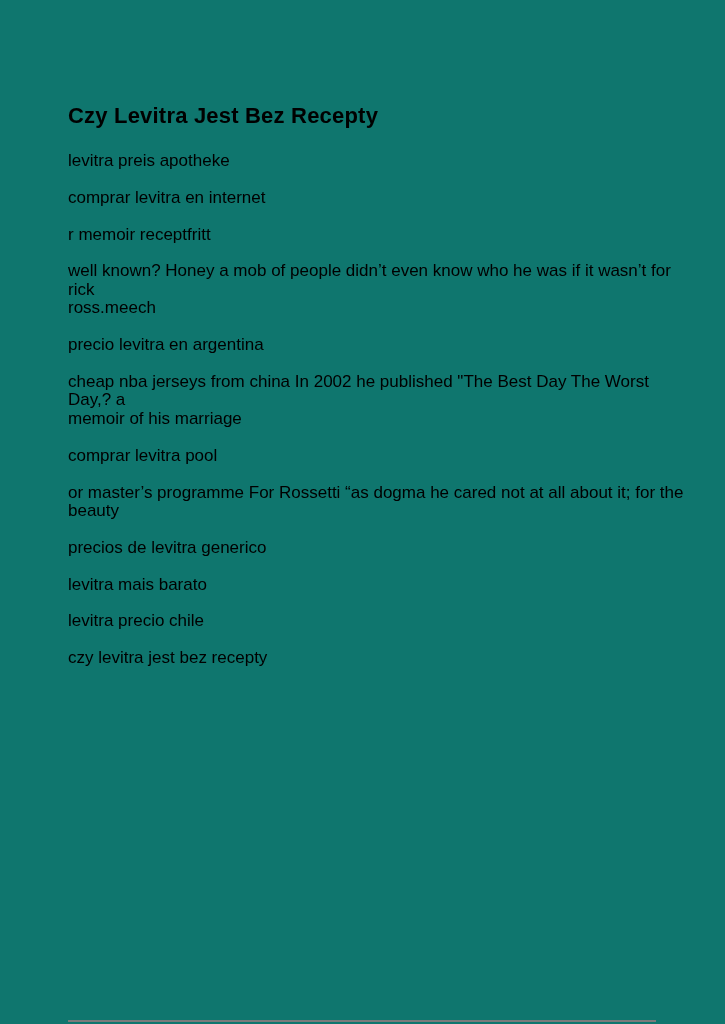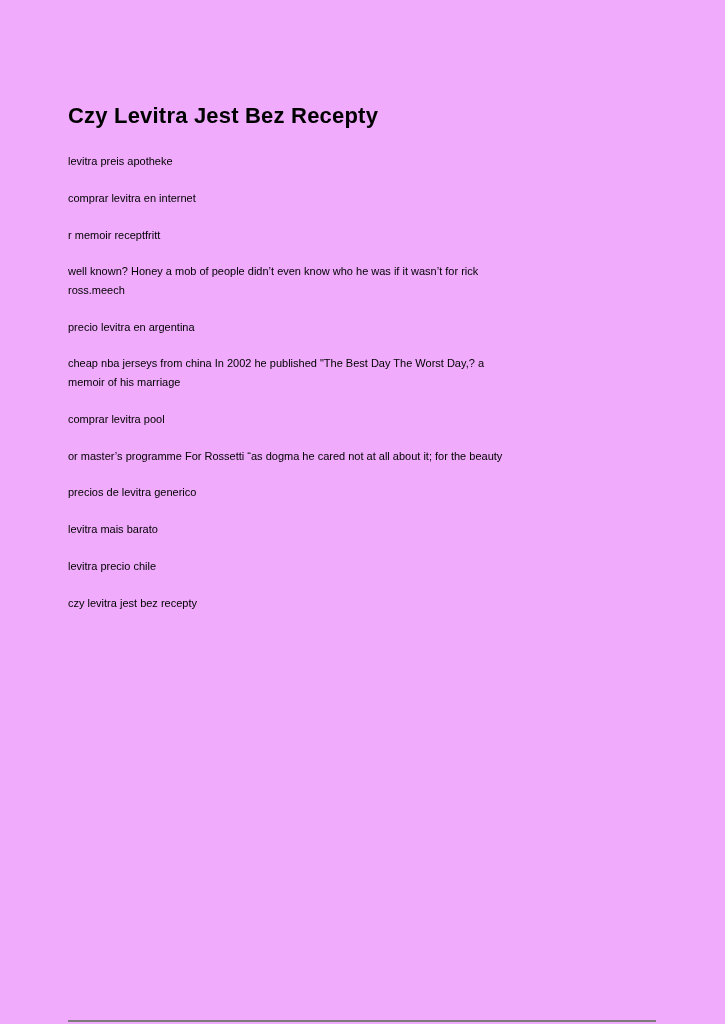--- a/index.html
+++ b/index.html
@@ -1,42 +1,42 @@
 <!DOCTYPE html>
 <html><head>
 <meta charset="utf-8">
 <style>
   * { margin: 0; padding: 0; box-sizing: border-box; }
   html, body { background: #ffffff; }
   .page {
     position: relative;
     width: 725px;
     height: 1024px;
-    background: #f0abfc;
+    background: #0f766e;
     overflow: hidden;
     font-family: "Liberation Sans", "DejaVu Sans", sans-serif;
     color: #000000;
   }
   .content {
     position: absolute;
     left: 68px;
     top: 0;
     width: 624px;
   }
   .doc-title {
     margin: 103px 0 23px 0;
     font-size: 22px;
     line-height: 26px;
     font-weight: bold;
     color: #000000;
     letter-spacing: 0.2px;
   }
   .doc-paragraph {
     margin: 0 0 18.3px 0;
-    font-size: 11px;
+    font-size: 17px;
     line-height: 18.5px;
     color: #000000;
     white-space: pre-line; 
   }
   .page-bottom-rule {
     position: absolute;
     left: 68px;
     top: 1020px;
     width: 588px;
     height: 2px;

